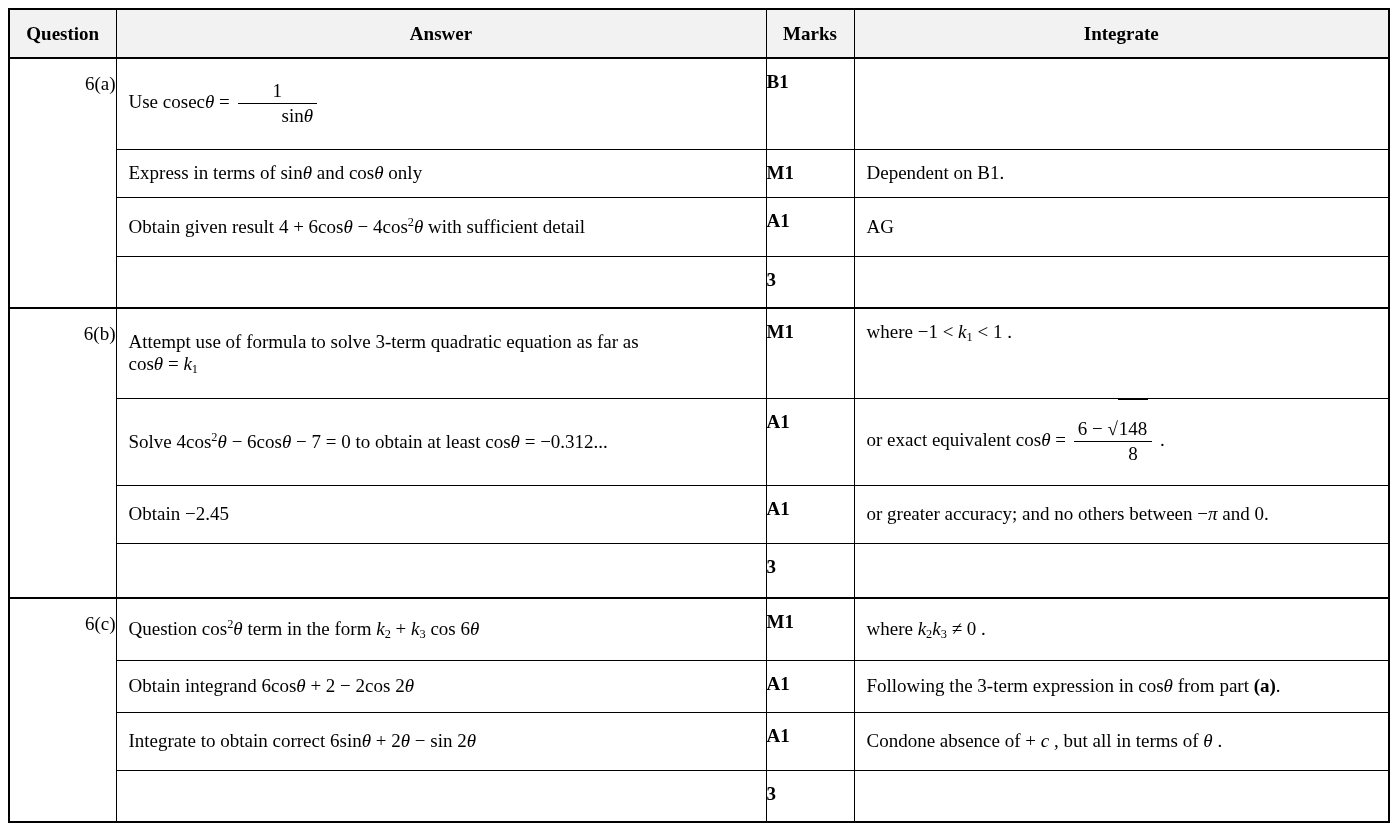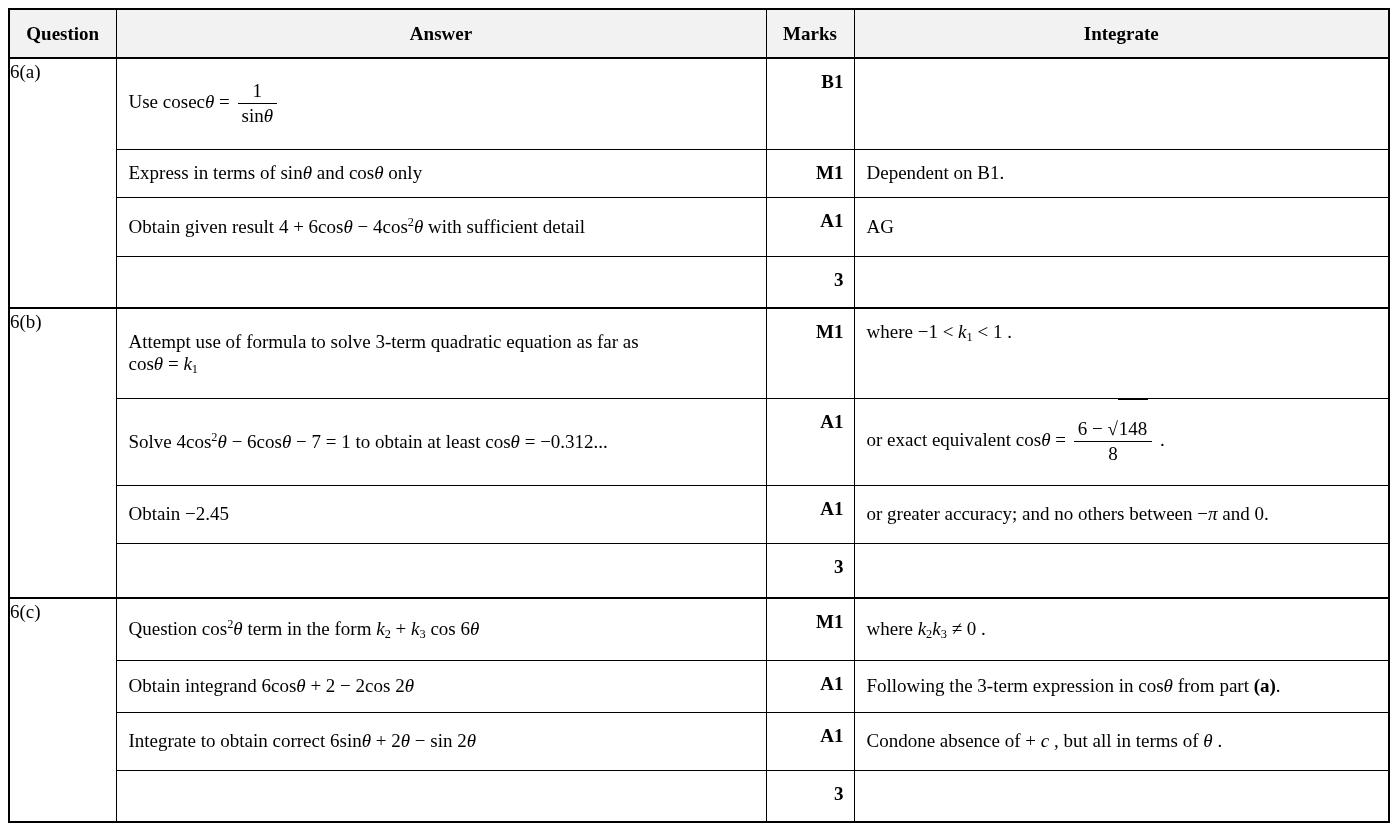--- a/index.html
+++ b/index.html
@@ -32,32 +32,32 @@
     text-align: center;
     vertical-align: middle;
     height: 49px;
     border-bottom: 2px solid #000;
     font-size: 19px;
   }
   tr.section-start > td {
     border-top: 2px solid #000;
   }
   td.qcell {
-    text-align: left;
+    text-align: right;
     vertical-align: top;
-    padding-top: 2px;
+    padding-top: 14px;
     font-family: Liberation Serif, serif;
   }
   td.acell {
     vertical-align: middle;
     padding: 6px 12px;
   }
   td.mcell {
     vertical-align: top;
-    text-align: right;
+    text-align: left;
     font-weight: bold;
     padding: 12px 10px 0 0;
   }
   td.gcell {
     vertical-align: middle;
     padding: 6px 12px;
   }
   .mvar { font-style: italic; }
   .bold { font-weight: bold; }
   sub, sup {
@@ -73,20 +73,21 @@
     margin: 0 3px;
   }
   .frac .num {
     display: block;
     border-bottom: 1px solid #000;
     padding: 0 4px 1px 4px;
   }
   .frac .den {
     display: block;
     padding: 1px 4px 0 4px;
+    margin-left: 40px;
   }
   .sqrt { white-space: nowrap; }
   .sqrt .radical { font-style: normal; }
   .sqrt .radicand {
     border-top: 1.5px solid #000;
     padding: 18px 1px;
   }
 </style>
 </head>
 <body>
@@ -131,21 +132,21 @@
         <td class="gcell"></td>
       </tr>
 
       <tr class="section-start" style="height:90px">
         <td class="qcell" rowspan="4">6(b)</td>
         <td class="acell"><span>Attempt use of formula to solve 3-term quadratic equation as far as</span><br><span>cos</span><span class="mvar">θ</span><span> = </span><span class="mvar">k</span><sub>1</sub></td>
         <td class="mcell">M1</td>
         <td class="gcell" style="vertical-align:top;padding-top:12px"><span>where  −1 &lt; </span><span class="mvar">k</span><sub>1</sub><span> &lt; 1 .</span></td>
       </tr>
       <tr style="height:87px">
-        <td class="acell"><span>Solve  4cos</span><sup>2</sup><span class="mvar">θ</span><span> − 6cos</span><span class="mvar">θ</span><span> − 7 = 1  to obtain at least  cos</span><span class="mvar">θ</span><span> = −0.312...</span></td>
+        <td class="acell"><span>Solve  4cos</span><sup>2</sup><span class="mvar">θ</span><span> − 6cos</span><span class="mvar">θ</span><span> − 7 = 0  to obtain at least  cos</span><span class="mvar">θ</span><span> = −0.312...</span></td>
         <td class="mcell">A1</td>
         <td class="gcell"><span>or exact equivalent  cos</span><span class="mvar">θ</span><span> = </span><span class="frac"><span class="num"><span>6 − </span><span class="sqrt"><span class="radical">√</span><span class="radicand"><span>148</span></span></span></span><span class="den"><span>8</span></span></span><span> .</span></td>
       </tr>
       <tr style="height:58px">
         <td class="acell"><span>Obtain  −2.45</span></td>
         <td class="mcell">A1</td>
         <td class="gcell"><span>or greater accuracy; and no others between  −</span><span class="mvar">π</span><span>  and 0.</span></td>
       </tr>
       <tr style="height:55px">
         <td class="acell"></td>

